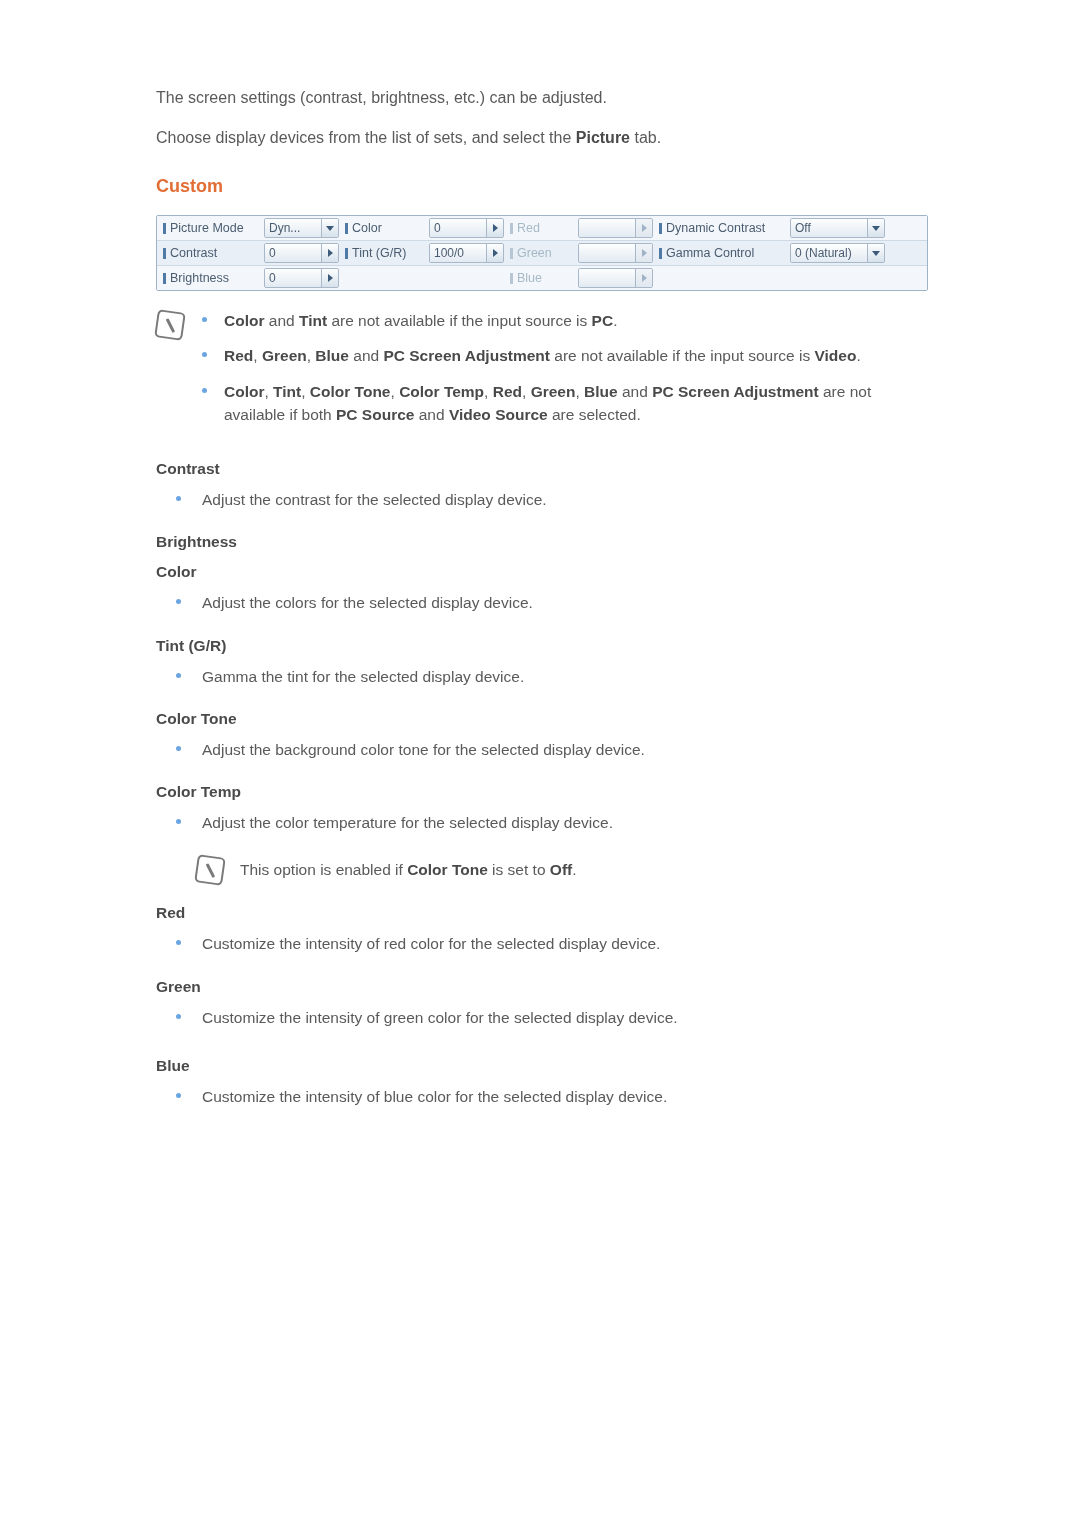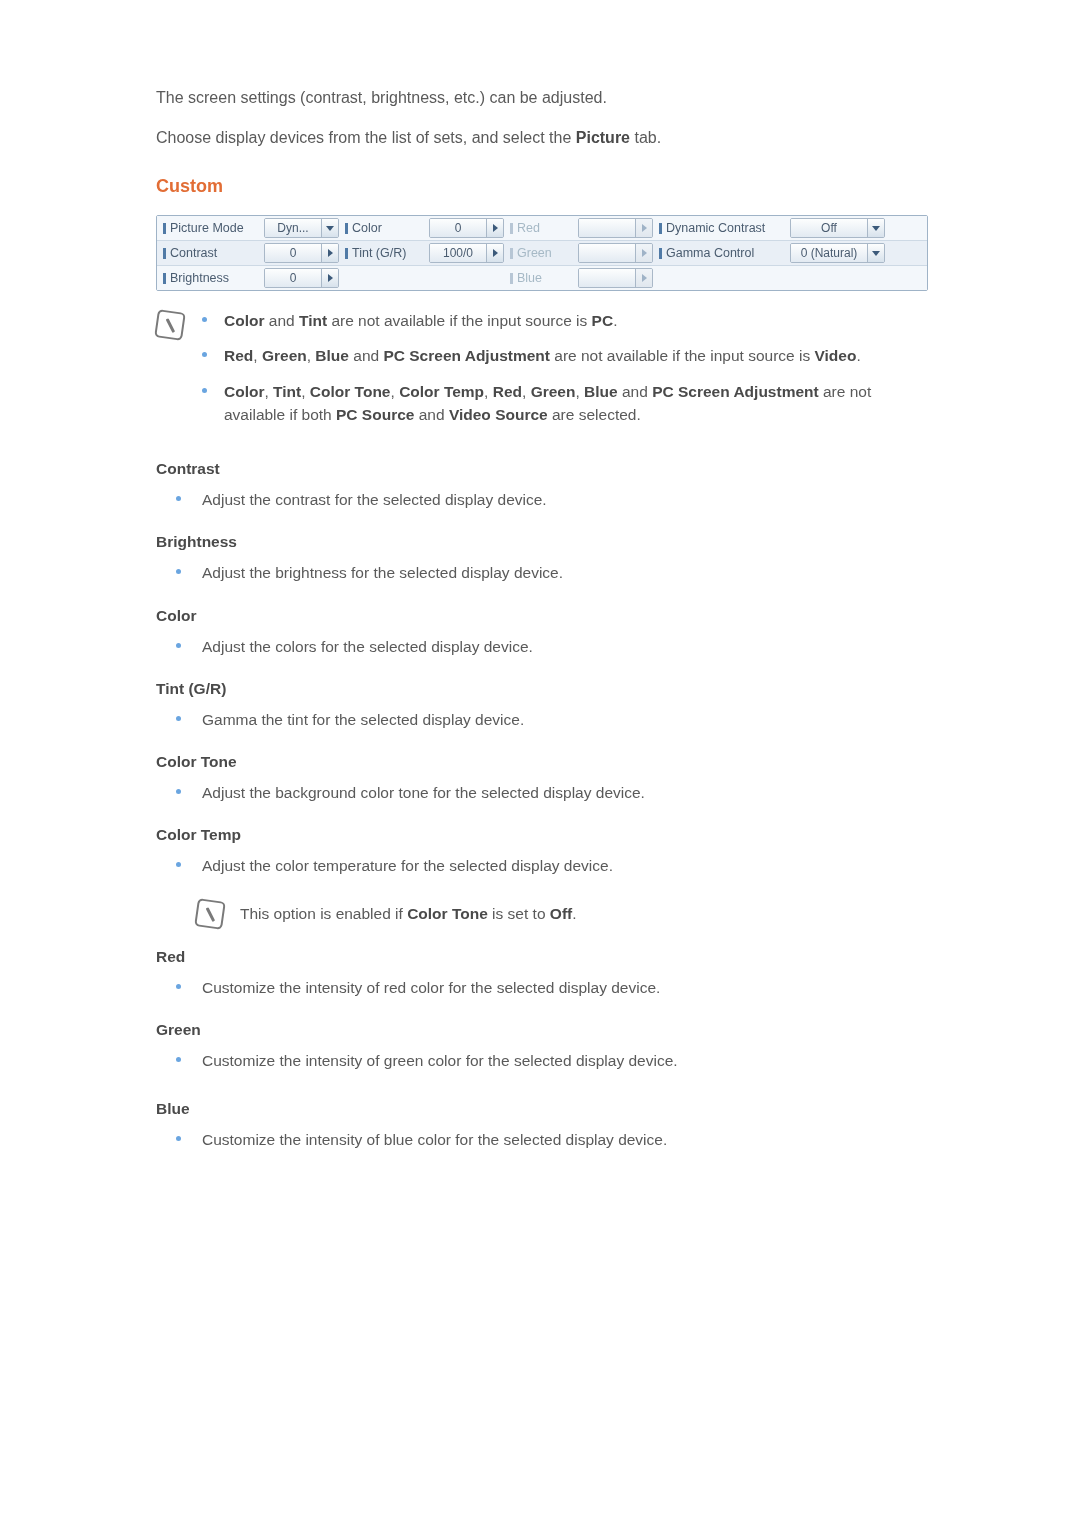--- a/index.html
+++ b/index.html
@@ -87,21 +87,21 @@
     border-radius: 2px;
     overflow: hidden;
   }
   .control .value {
     flex: 1;
     padding: 0 4px;
     font-size: 12px;
     line-height: 18px;
     color: #4a5c70;
     background: linear-gradient(#fdfefe,#e2eaf2);
-    text-align: center;
+    text-align: left;
   }
   .control.disabled .value { color: var(--disabled-text); }
   .control .btn-extra {
     width: 16px;
     border-left: 1px solid var(--field-border);
     background: linear-gradient(#fdfefe,#d7e2ec);
     display: flex;
     align-items: center;
     justify-content: center;
     cursor: pointer;
@@ -303,23 +303,20 @@
       </li>
     </ul>
   </div>
 
   <div class="field-heading">Contrast</div>
   <ul class="bullet-list">
       <li>Adjust the contrast for the selected display device.</li>
     </ul>
 
   <div class="field-heading">Brightness</div>
-  <ul class="bullet-list">
-      <li>Adjust the brightness for the selected display device.</li>
-    </ul>
 
   <div class="field-heading">Color</div>
   <ul class="bullet-list">
       <li>Adjust the colors for the selected display device.</li>
     </ul>
 
   <div class="field-heading">Tint (G/R)</div>
   <ul class="bullet-list">
       <li>Gamma the tint for the selected display device.</li>
     </ul>

